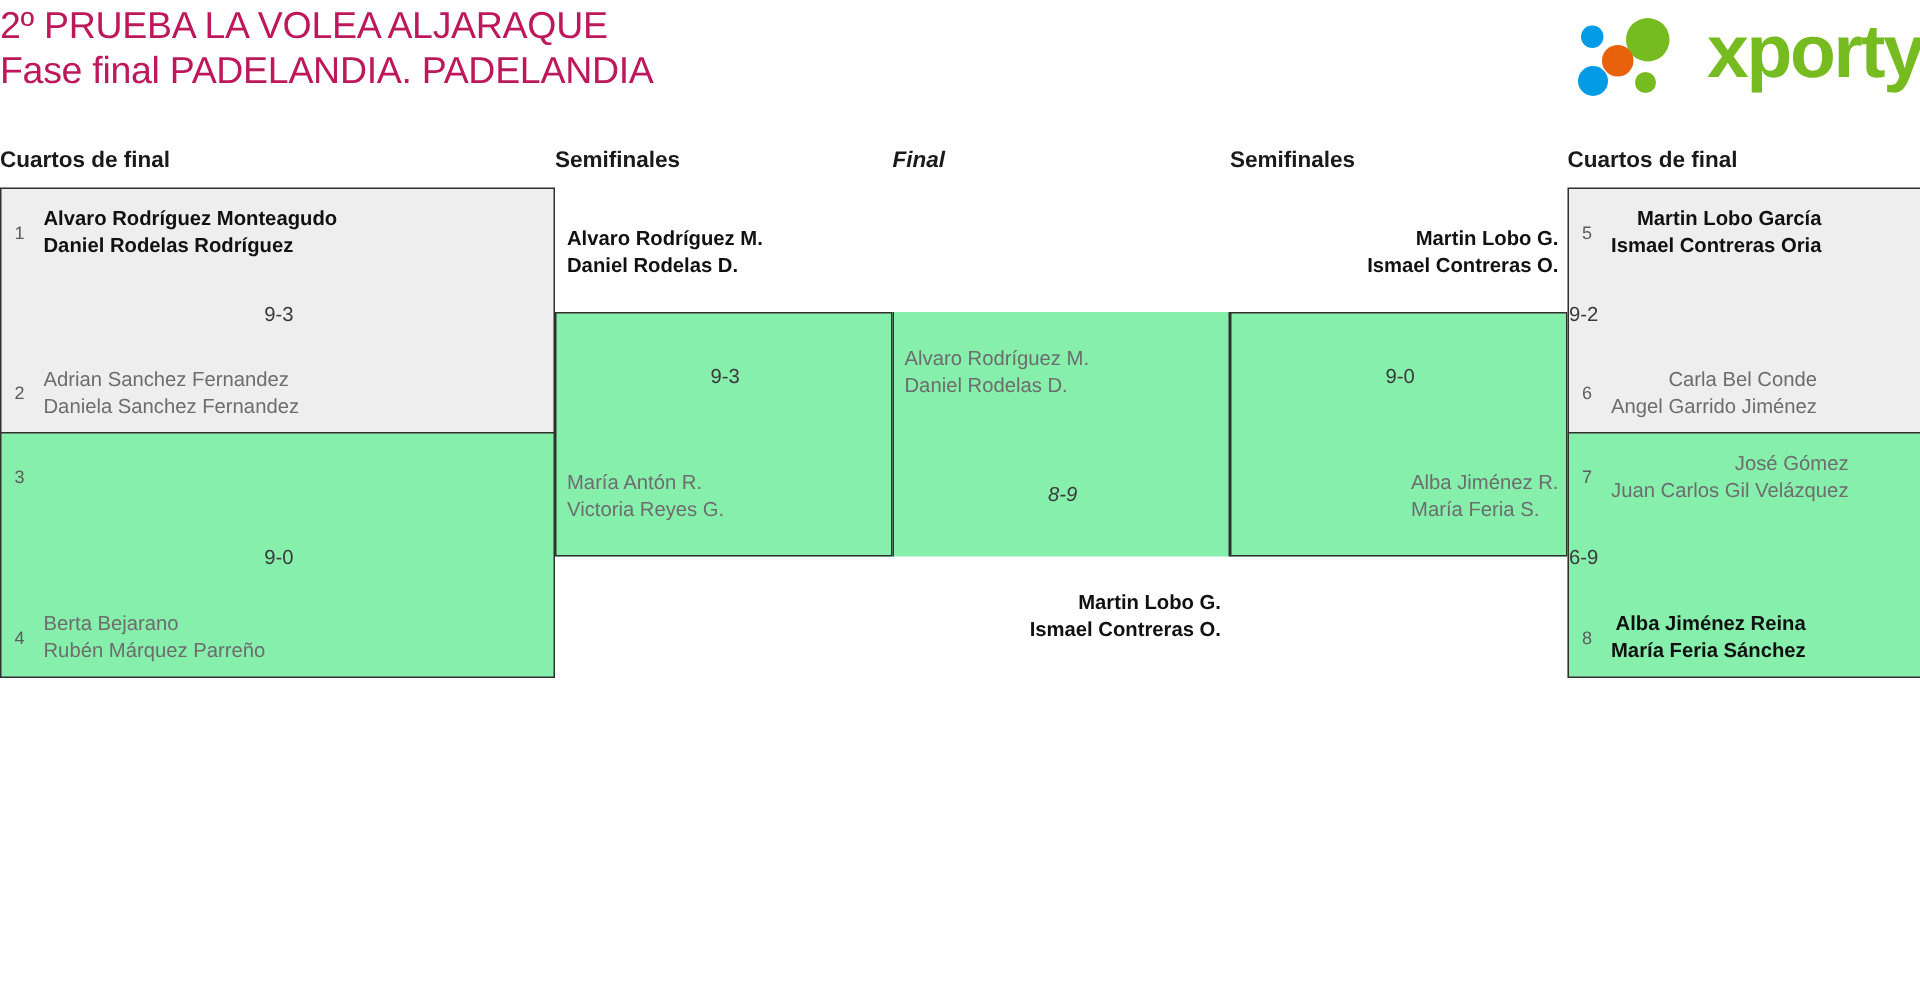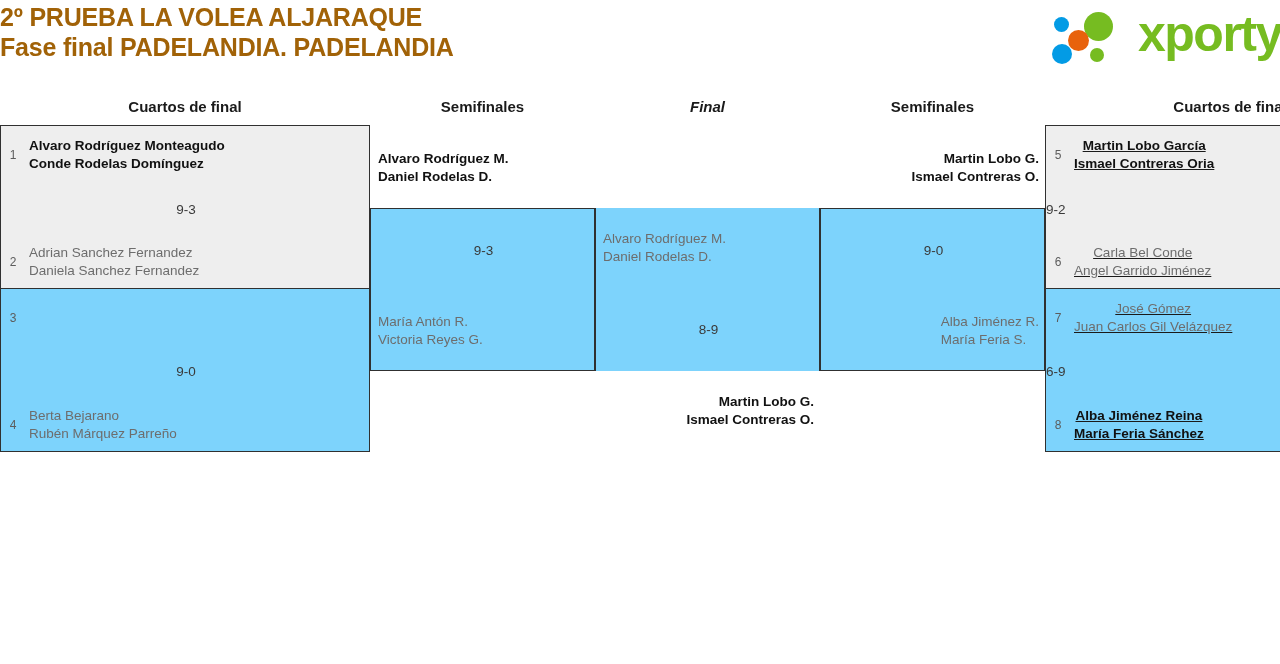--- a/index.html
+++ b/index.html
@@ -9,49 +9,49 @@
     font-family:"Liberation Sans","DejaVu Sans",sans-serif;
     color:#1a1a1a;
     overflow:hidden;
     position:relative;
   }
 
   
   #header{position:absolute;left:0;top:0;width:1280px;height:88px;}
   #title{
     position:absolute;left:0;top:2px;width:980px;
-    font-size:25px;font-weight:bold;line-height:30px;
-    letter-spacing:-0.2px;color:#a16207;
+    font-size:25px;font-weight:normal;line-height:30px;
+    letter-spacing:-0.2px;color:#be185d;
   }
   #title .line{display:block;white-space:nowrap;}
 
   #logo{position:absolute;right:6px;top:6px;width:232px;height:60px;}
   #logo .dots{position:absolute;left:10px;top:5px;width:84px;height:52px;}
   #logo .dot{position:absolute;border-radius:50%;}
   #logo .wordmark{
     position:absolute;left:96px;top:-2px;
     font-size:50px;line-height:60px;font-weight:bold;
     color:#76bc21;letter-spacing:-1.5px;
   }
 
   
   .round-header{
     position:absolute;top:96px;height:22px;line-height:22px;
     font-size:15px;font-weight:bold;color:#1a1a1a;
-    text-align:center;white-space:nowrap;
+    white-space:nowrap;
   }
 
   
   #bracket{position:absolute;left:0;top:0;width:1280px;height:664px;}
 
   .match{
     position:absolute;
     border:1px solid #303030;
     box-sizing:border-box;
-    background:#7dd3fc;
+    background:#86efac;
   }
   .match.shaded{background:#eeeeee;}
   .match.no-vert-borders{border-top:none;border-bottom:none;}
 
   
   .team{
     position:absolute;
     height:36px;
     box-sizing:border-box;
     font-size:13.5px;
@@ -72,21 +72,21 @@
   .score{
     position:absolute;
     font-size:13.5px;line-height:18px;color:#3a3a3a;
     white-space:nowrap;
   }
 
   
   .side-left .names{left:28px;text-align:left;}
   .side-left .seed{left:4px;}
   
-  .side-right .names{left:28px;text-align:center;text-decoration:underline;}
+  .side-right .names{left:28px;text-align:right;}
   .side-right .seed{left:4px;}
 </style>
 </head>
 <body>
 
 <div id="header">
   <div id="title">
     <span class="line">2º PRUEBA LA VOLEA ALJARAQUE</span>
     <span class="line">Fase final PADELANDIA. PADELANDIA</span>
   </div>
@@ -109,21 +109,21 @@
 <div class="round-header" style="left:820px;width:225px;">Semifinales</div>
 <div class="round-header" style="left:1045px;width:370px;">Cuartos de final</div>
 
 <div id="bracket">
 
   <div class="match shaded side-left" style="left:0px;top:125px;width:370px;height:164px;">
     <div class="team win" style="left:0;top:11px;width:370px;">
       <span class="seed">1</span>
       <span class="names">
         <span class="nm">Alvaro Rodríguez Monteagudo</span>
-        <span class="nm">Conde Rodelas Domínguez</span>
+        <span class="nm">Daniel Rodelas Rodríguez</span>
       </span>
     </div>
     <div class="score" style="left:0;top:75px;width:370px;text-align:center;">9-3</div>
     <div class="team lose" style="left:0;top:118px;width:370px;">
       <span class="seed">2</span>
       <span class="names">
         <span class="nm">Adrian Sanchez Fernandez</span>
         <span class="nm">Daniela Sanchez Fernandez</span>
       </span>
     </div>
@@ -160,21 +160,21 @@
     </div>
   </div>
 
   <div class="match no-vert-borders" style="left:595px;top:208px;width:225px;height:163px;">
     <div class="team lose" style="left:0;top:22px;width:225px;">
       <span class="names" style="left:7px;">
         <span class="nm">Alvaro Rodríguez M.</span>
         <span class="nm">Daniel Rodelas D.</span>
       </span>
     </div>
-    <div class="score" style="left:0;top:113px;width:225px;text-align:center;">8-9</div>
+    <div class="score" style="left:0;top:113px;width:225px;text-align:center;font-style:italic;">8-9</div>
     <div class="team win" style="left:0;top:185px;width:225px;">
       <span class="names" style="right:7px;left:auto;text-align:right;">
         <span class="nm">Martin Lobo G.</span>
         <span class="nm">Ismael Contreras O.</span>
       </span>
     </div>
   </div>
 
   <div class="match" style="left:820px;top:208px;width:225px;height:163px;">
     <div class="team win" style="left:0;top:-59px;width:225px;">

